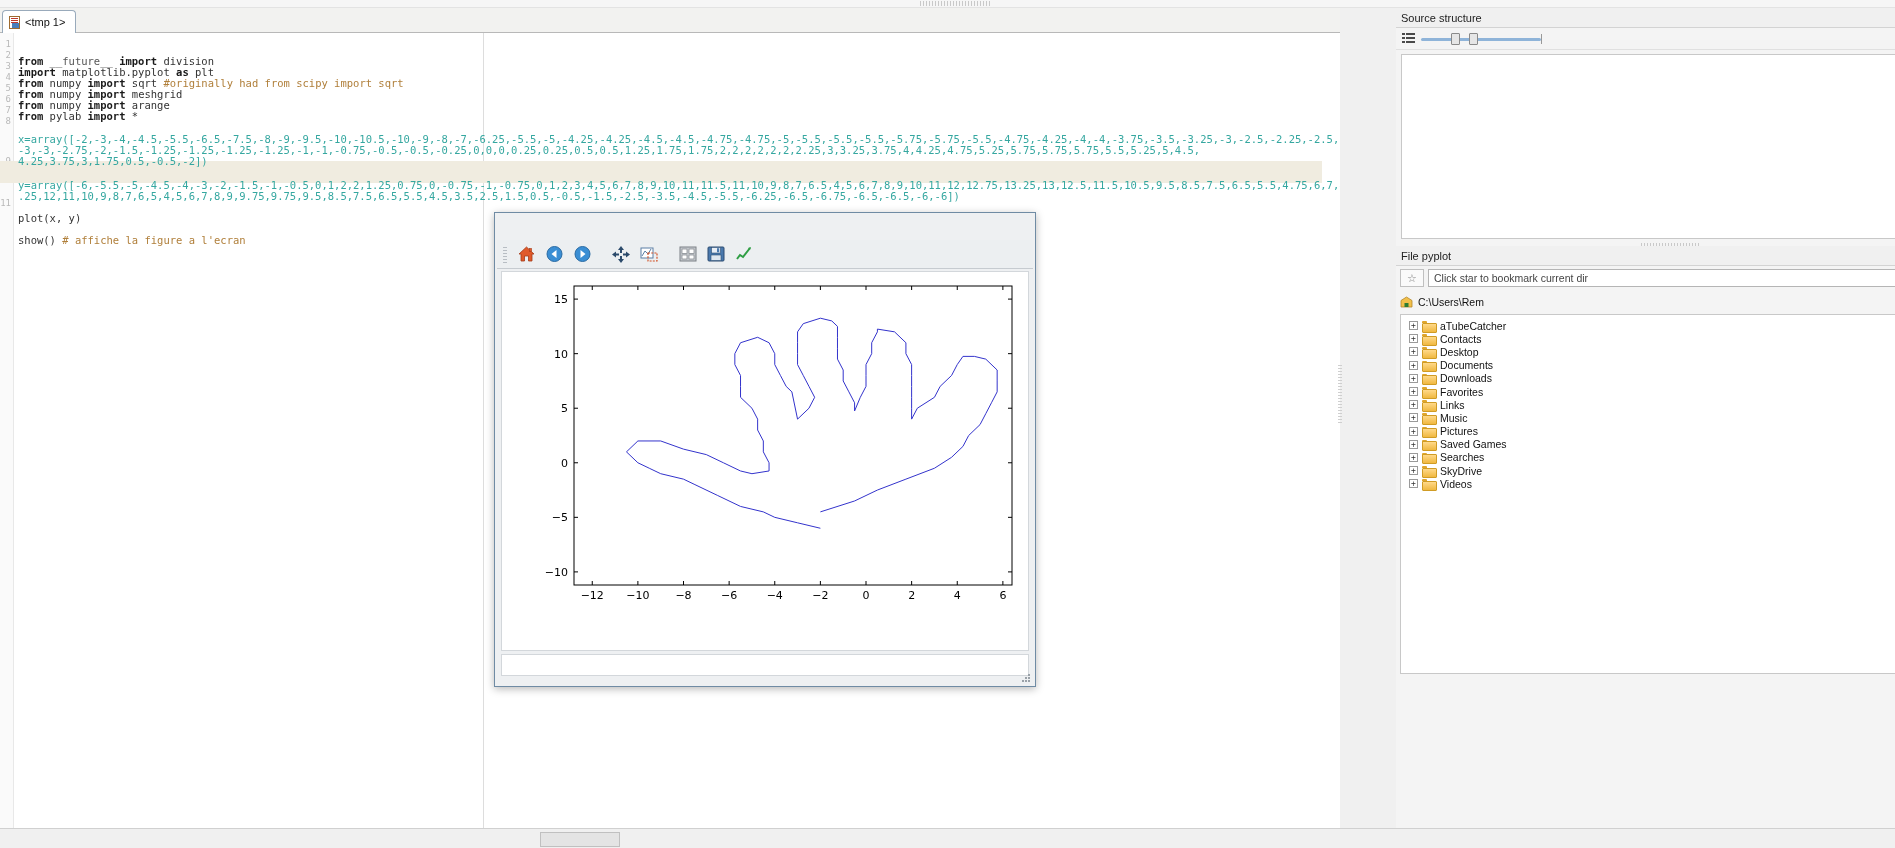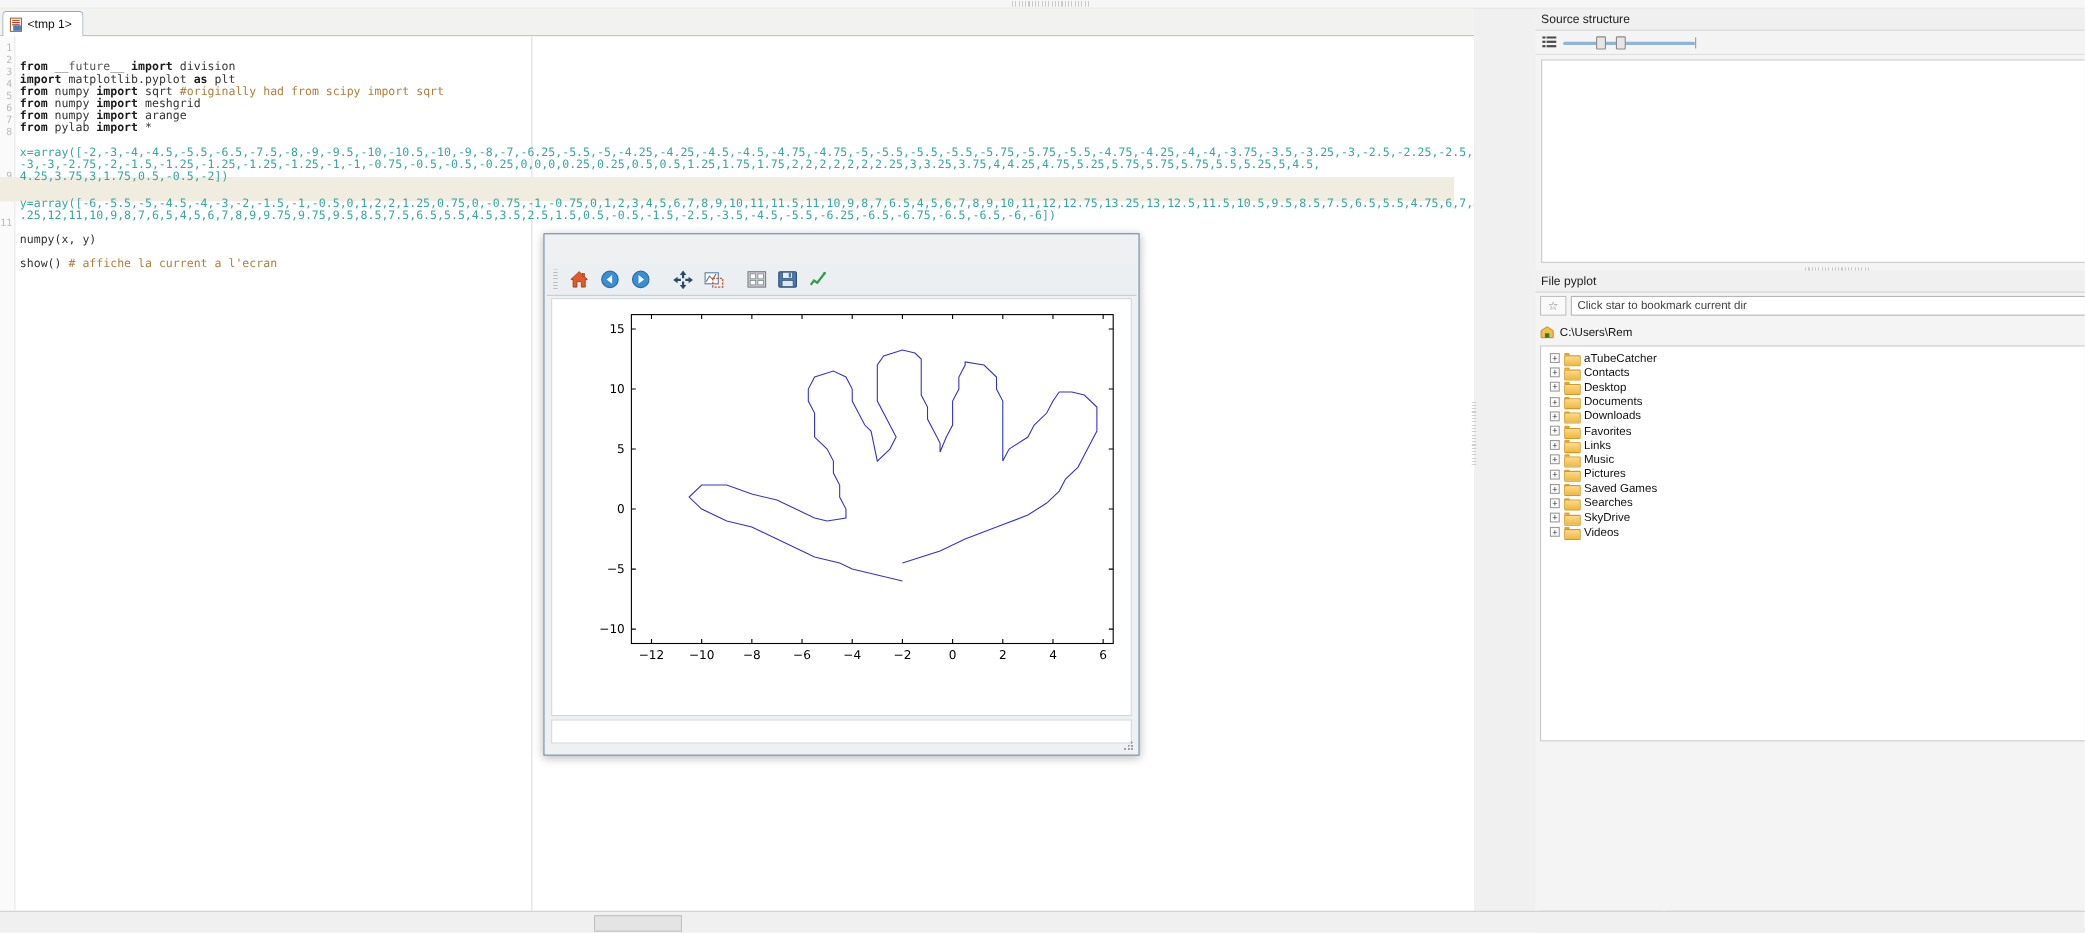--- a/index.html
+++ b/index.html
@@ -328,23 +328,23 @@
         <div class="cl" style="top:51px;"><span class="kw">from </span><span class="fn">numpy </span><span class="kw">import </span><span class="fn">arange</span></div>
         <div class="cl" style="top:62px;"><span class="kw">from </span><span class="fn">pylab </span><span class="kw">import </span><span class="fn">*</span></div>
 
         <div class="cl num" style="top:85px;">x=array([-2,-3,-4,-4.5,-5.5,-6.5,-7.5,-8,-9,-9.5,-10,-10.5,-10,-9,-8,-7,-6.25,-5.5,-5,-4.25,-4.25,-4.5,-4.5,-4.75,-4.75,-5,-5.5,-5.5,-5.5,-5.75,-5.75,-5.5,-4.75,-4.25,-4,-4,-3.75,-3.5,-3.25,-3,-2.5,-2.25,-2.5,-2.75,-3,-3,</div>
         <div class="cl num" style="top:96px;">-3,-3,-2.75,-2,-1.5,-1.25,-1.25,-1.25,-1.25,-1,-1,-0.75,-0.5,-0.5,-0.25,0,0,0,0.25,0.25,0.5,0.5,1.25,1.75,1.75,2,2,2,2,2,2,2.25,3,3.25,3.75,4,4.25,4.75,5.25,5.75,5.75,5.75,5.5,5.25,5,4.5,</div>
         <div class="cl num" style="top:107px;">4.25,3.75,3,1.75,0.5,-0.5,-2])</div>
 
         <div class="cl num" style="top:131px;">y=array([-6,-5.5,-5,-4.5,-4,-3,-2,-1.5,-1,-0.5,0,1,2,2,1.25,0.75,0,-0.75,-1,-0.75,0,1,2,3,4,5,6,7,8,9,10,11,11.5,11,10,9,8,7,6.5,4,5,6,7,8,9,10,11,12,12.75,13.25,13,12.5,11.5,10.5,9.5,8.5,7.5,6.5,5.5,4.75,6,7,8,9,10,11,12,12</div>
         <div class="cl num" style="top:142px;">.25,12,11,10,9,8,7,6,5,4,5,6,7,8,9,9.75,9.75,9.5,8.5,7.5,6.5,5.5,4.5,3.5,2.5,1.5,0.5,-0.5,-1.5,-2.5,-3.5,-4.5,-5.5,-6.25,-6.5,-6.75,-6.5,-6.5,-6,-6])</div>
 
-        <div class="cl" style="top:164px;">numpy(x, y)</div>
-
-        <div class="cl" style="top:186px;"><span>show() </span><span class="com"># affiche la current a l'ecran</span></div>
+        <div class="cl" style="top:164px;">plot(x, y)</div>
+
+        <div class="cl" style="top:186px;"><span>show() </span><span class="com"># affiche la figure a l'ecran</span></div>
       </div>
     </div>
     <div class="vert-grip"></div>
   </div>
 
   <div class="figwin">
 
 
     <div class="figwin-toolbar">
       <span class="tb-grip"></span>

